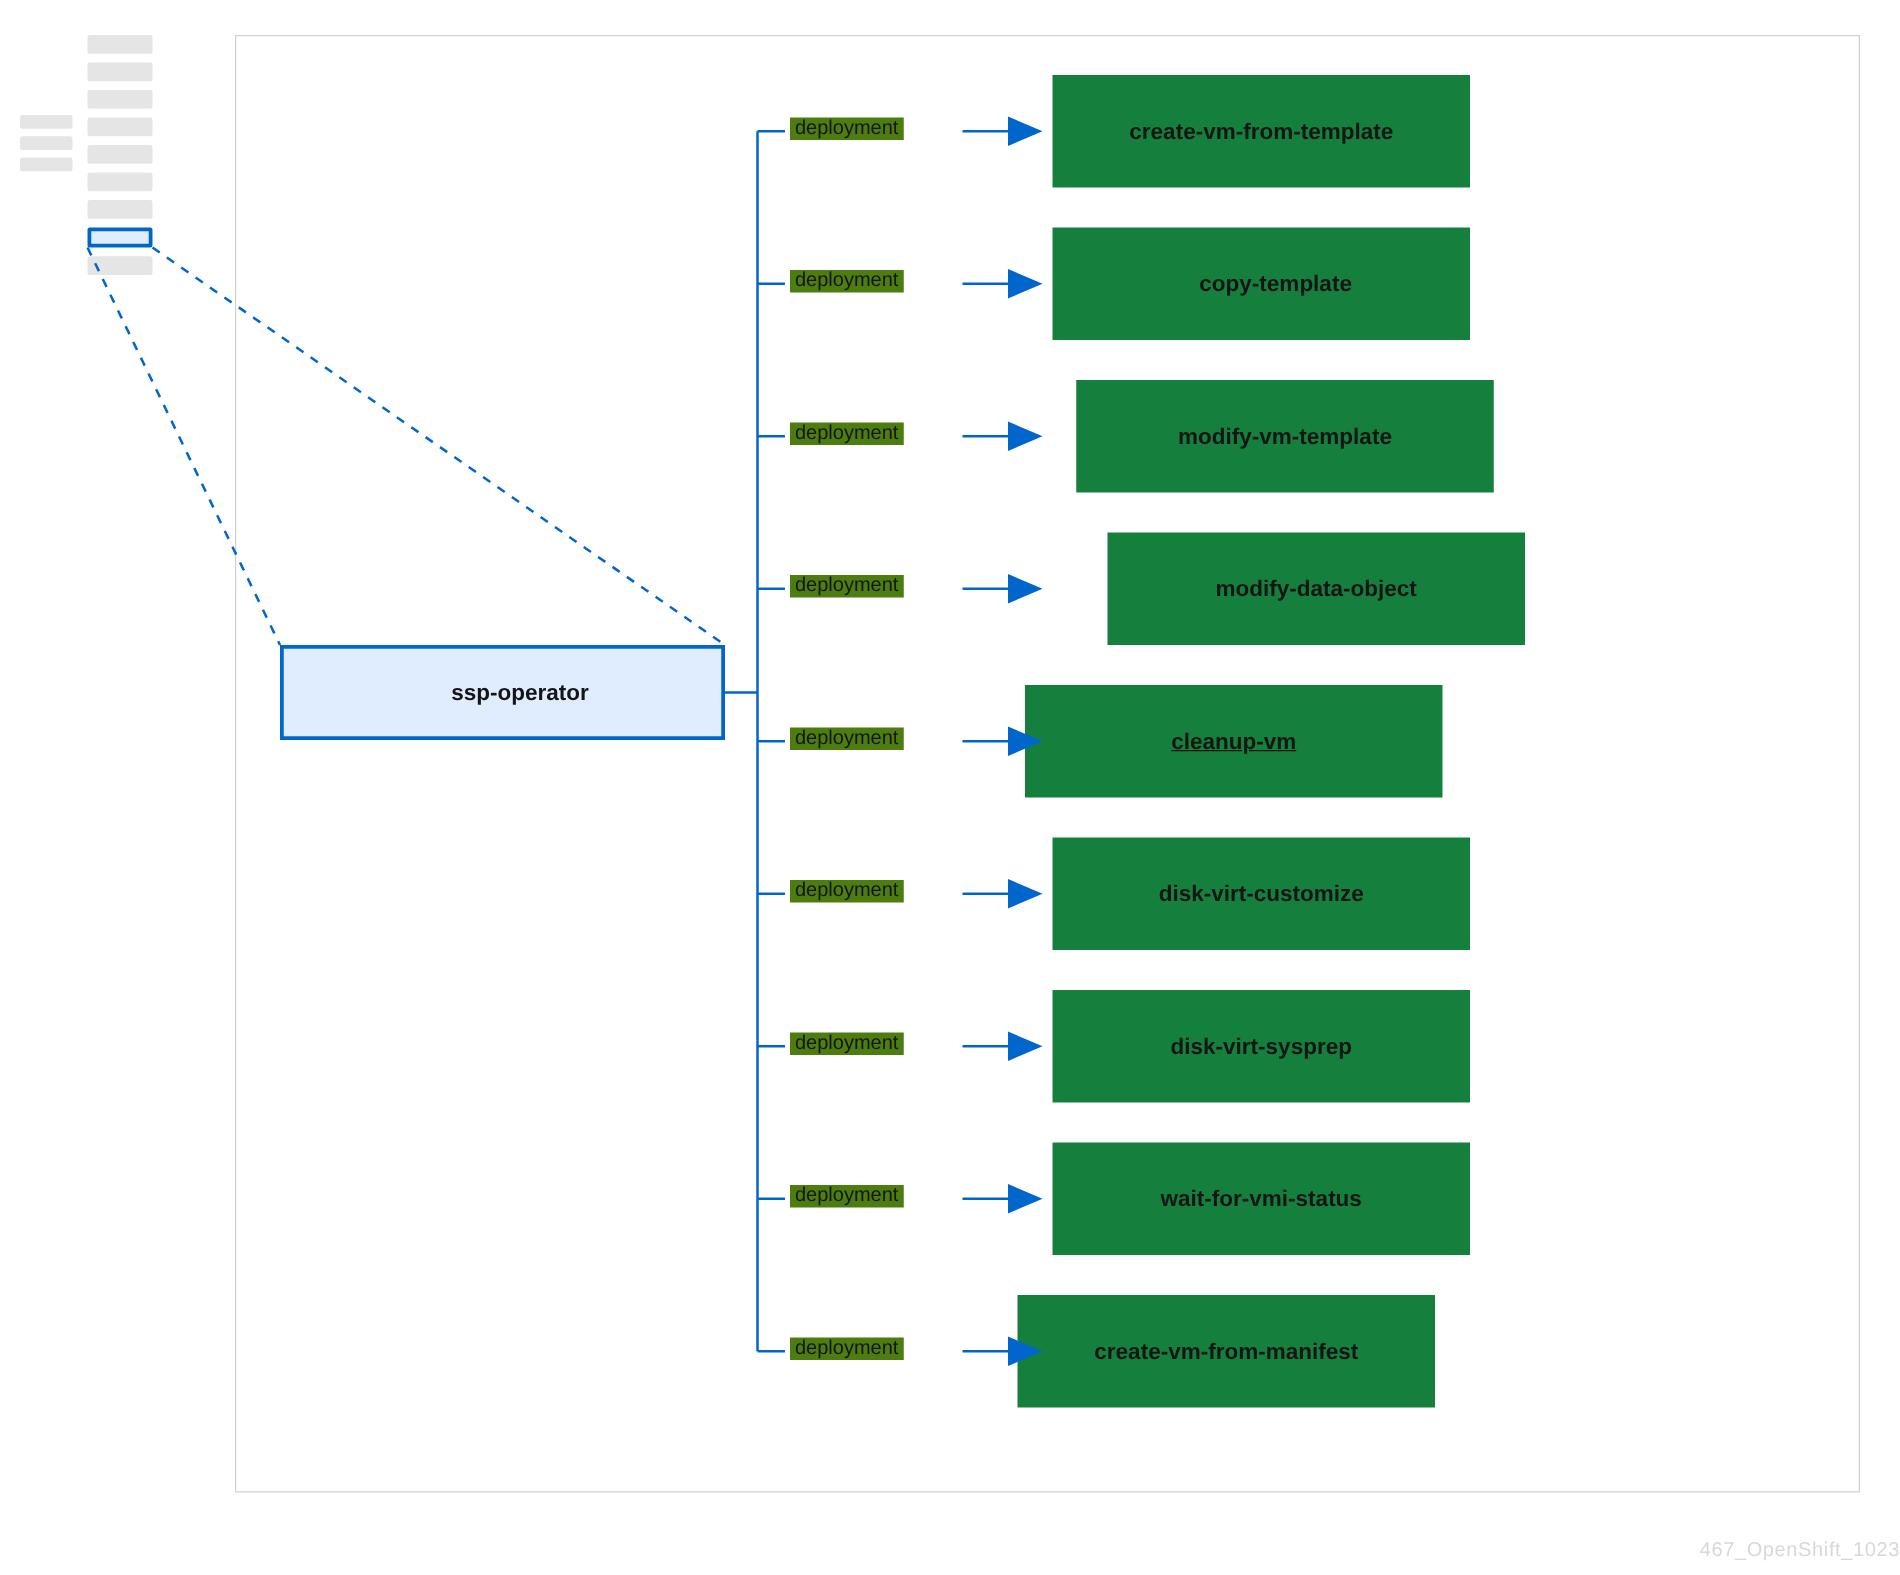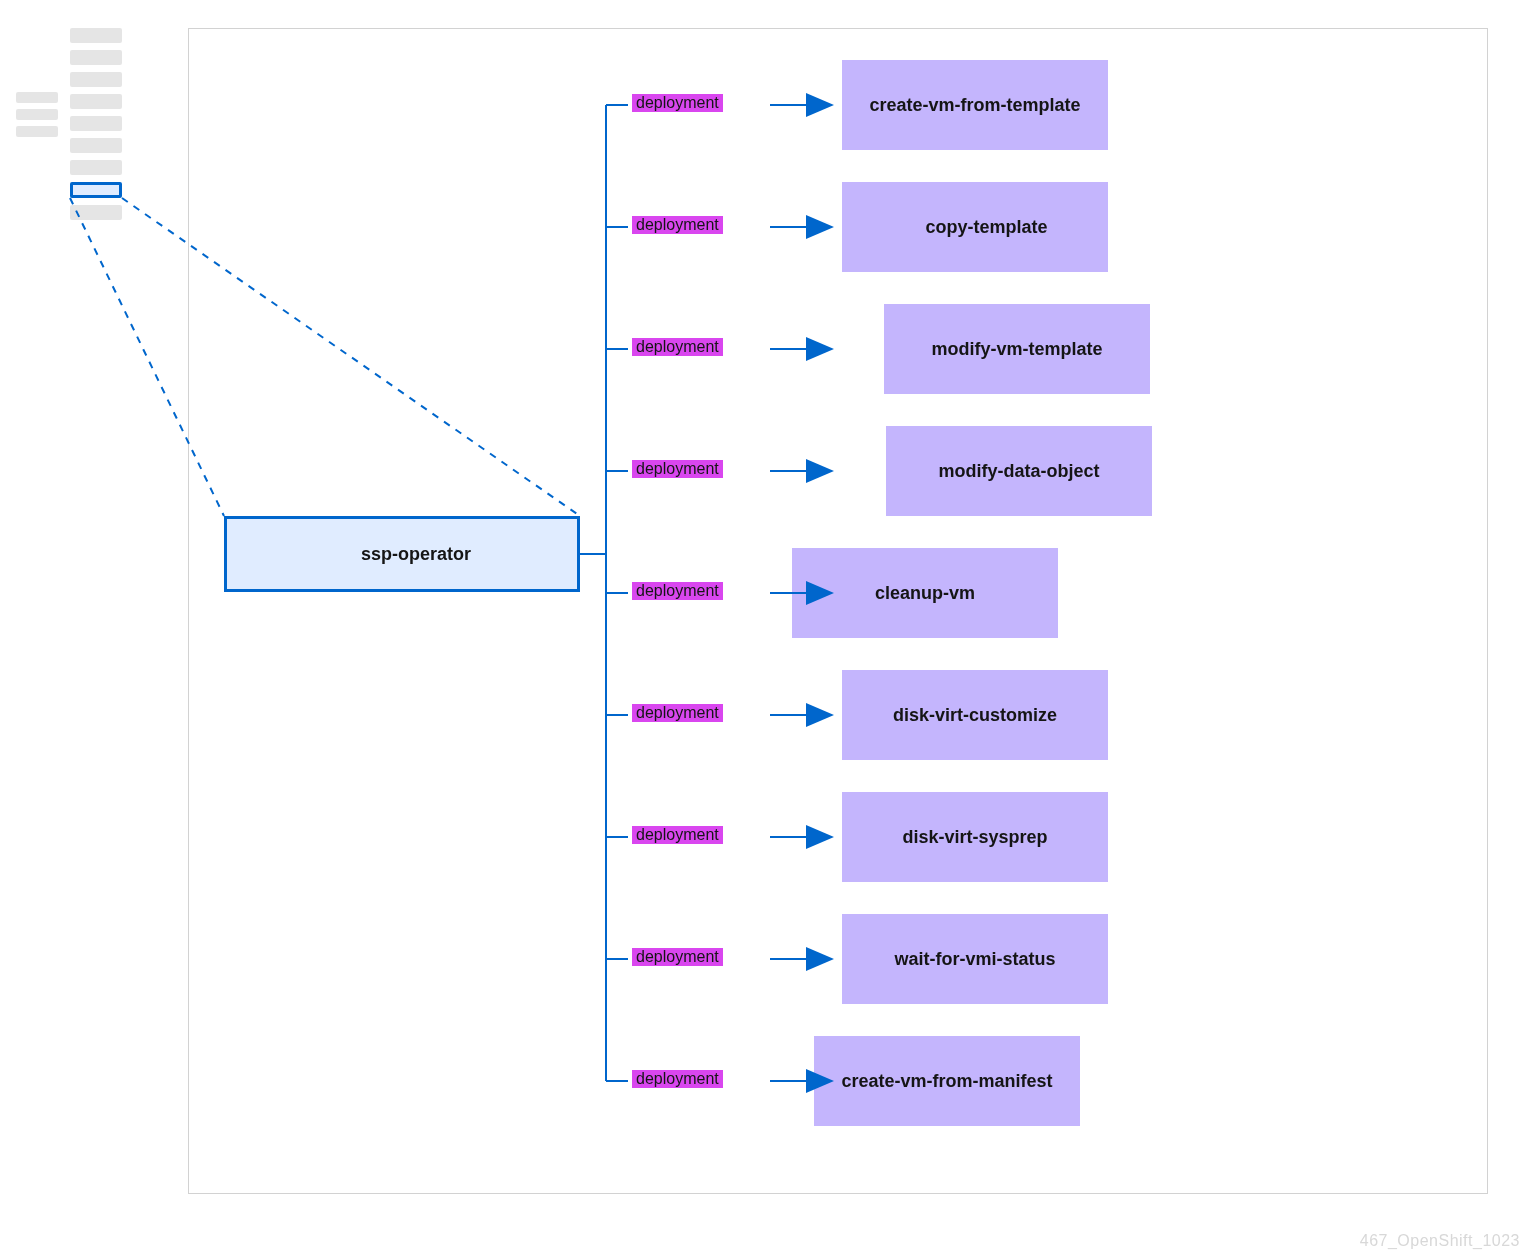--- a/index.html
+++ b/index.html
@@ -41,35 +41,35 @@
     box-sizing: border-box;
     display: flex;
     align-items: center;
     justify-content: center;
     font-weight: 700;
     font-size: 18px;
     padding-left: 28px;
   }
   .target-node {
     position: absolute;
-    background: #c4b5fd;
+    background: #15803d;
     box-sizing: border-box;
     display: flex;
     align-items: center;
     justify-content: center;
     font-weight: 700;
     font-size: 18px;
-    width: 266px;
+    width: 334px;
     height: 90px;
   }
   .edge-label {
     position: absolute;
     font-size: 16px;
     color: #151515;
-    background: #d946ef;
+    background: #4d7c0f;
     padding: 0 4px;
   }
   svg.overlay {
     position: absolute;
     left: 0;
     top: 0;
     width: 1520px;
     height: 1260px;
     pointer-events: none;
   }
@@ -109,27 +109,27 @@
   <span>ssp-operator</span>
 </div>
 
 <div id="targets-container">
     <div class="target-node" style="left: 842px; top: 60px;">
       <span>create-vm-from-template</span>
     </div>
     <div class="target-node" style="left: 842px; top: 182px; padding-left: 23px;">
       <span>copy-template</span>
     </div>
-    <div class="target-node" style="left: 884px; top: 304px; align-items: center;">
+    <div class="target-node" style="left: 861px; top: 304px; align-items: center;">
       <span>modify-vm-template</span>
     </div>
     <div class="target-node" style="left: 886px; top: 426px; text-align: right;">
       <span>modify-data-object</span>
     </div>
-    <div class="target-node" style="left: 792px; top: 548px;">
+    <div class="target-node" style="left: 820px; top: 548px; text-decoration: underline;">
       <span>cleanup-vm</span>
     </div>
     <div class="target-node" style="left: 842px; top: 670px;">
       <span>disk-virt-customize</span>
     </div>
     <div class="target-node" style="left: 842px; top: 792px;">
       <span>disk-virt-sysprep</span>
     </div>
     <div class="target-node" style="left: 842px; top: 914px;">
       <span>wait-for-vmi-status</span>

